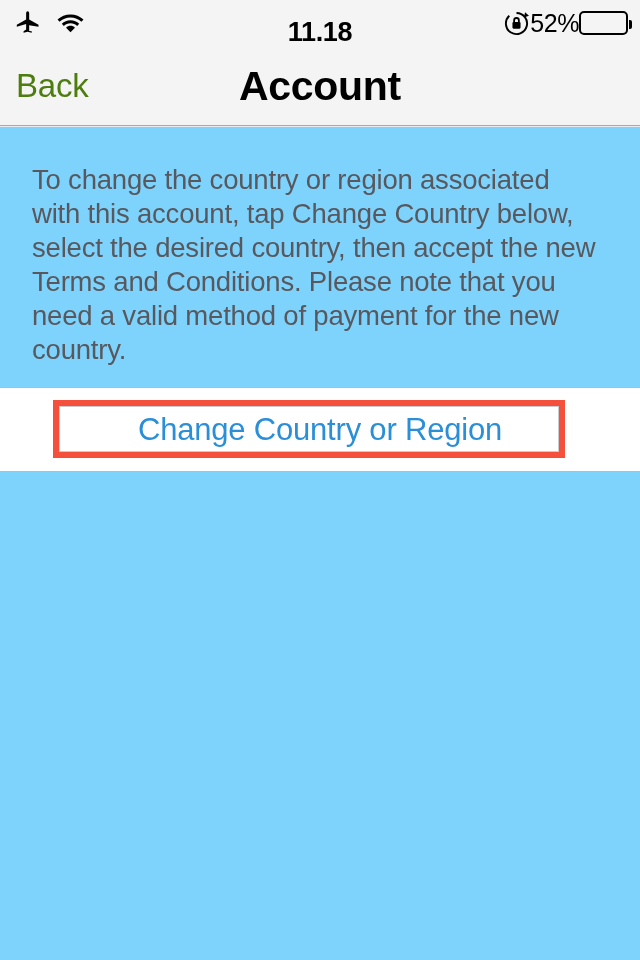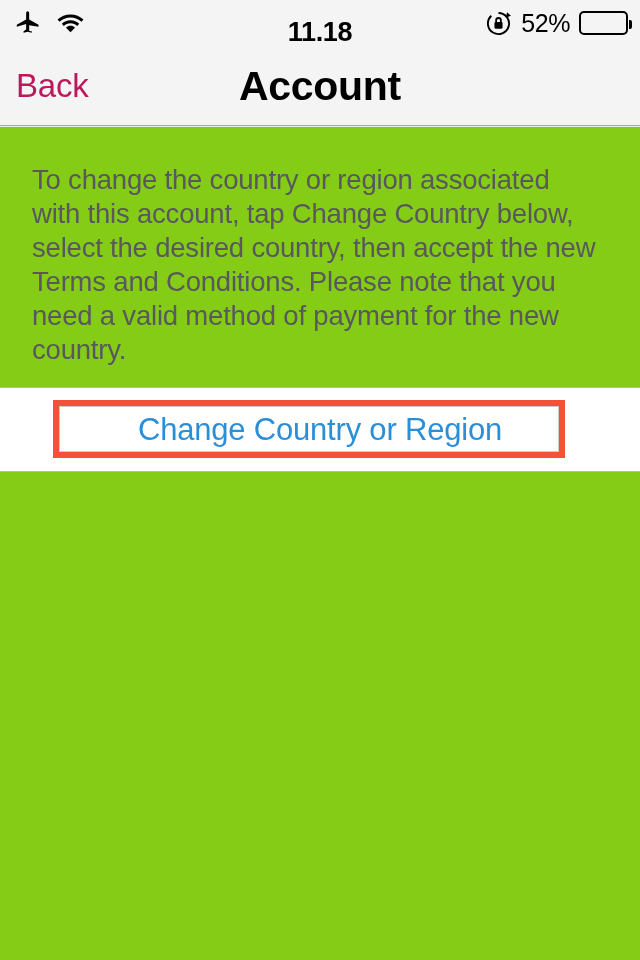--- a/index.html
+++ b/index.html
@@ -54,21 +54,20 @@
     font-size: 27px;
     font-weight: bold;
     color: #000;
     letter-spacing: -0.3px;
     margin-top: 19px;
   }
   .status-right {
     margin-left: auto;
     display: flex;
     align-items: center;
-    gap: 9px;
     flex: 0 0 auto;
     z-index: 2;
   }
   .battery-pct {
     font-size: 25px;
     color: #000;
     letter-spacing: -0.4px;
   }
   .icon-svg { display: block; }
 
@@ -109,21 +108,21 @@
     background: #f4f4f4;
     border-bottom: 1px solid #a9a9ad;
     box-sizing: border-box;
   }
   .nav-back {
     position: absolute;
     left: 16px;
     top: 50%;
     transform: translateY(-50%);
     font-size: 33px;
-    color: #be185d;
+    color: #4d7c0f;
     letter-spacing: -0.2px;
     background: none;
     border: none;
     padding: 0;
     font-family: inherit;
     cursor: pointer;
   }
   .nav-title {
     position: absolute;
     left: 0; right: 0;
@@ -135,21 +134,21 @@
     color: #000;
     letter-spacing: -0.3px;
   }
 
   
   .content {
     position: absolute;
     top: 127px; left: 0;
     width: 640px;
     height: 833px;
-    background: #84cc16;
+    background: #7dd3fc;
   }
 
   .footer-text-block {
     padding: 36px 36px 20px 32px;
     box-sizing: border-box;
   }
   .footer-text {
     font-size: 27.5px;
     line-height: 34px;
     color: #58585e;

